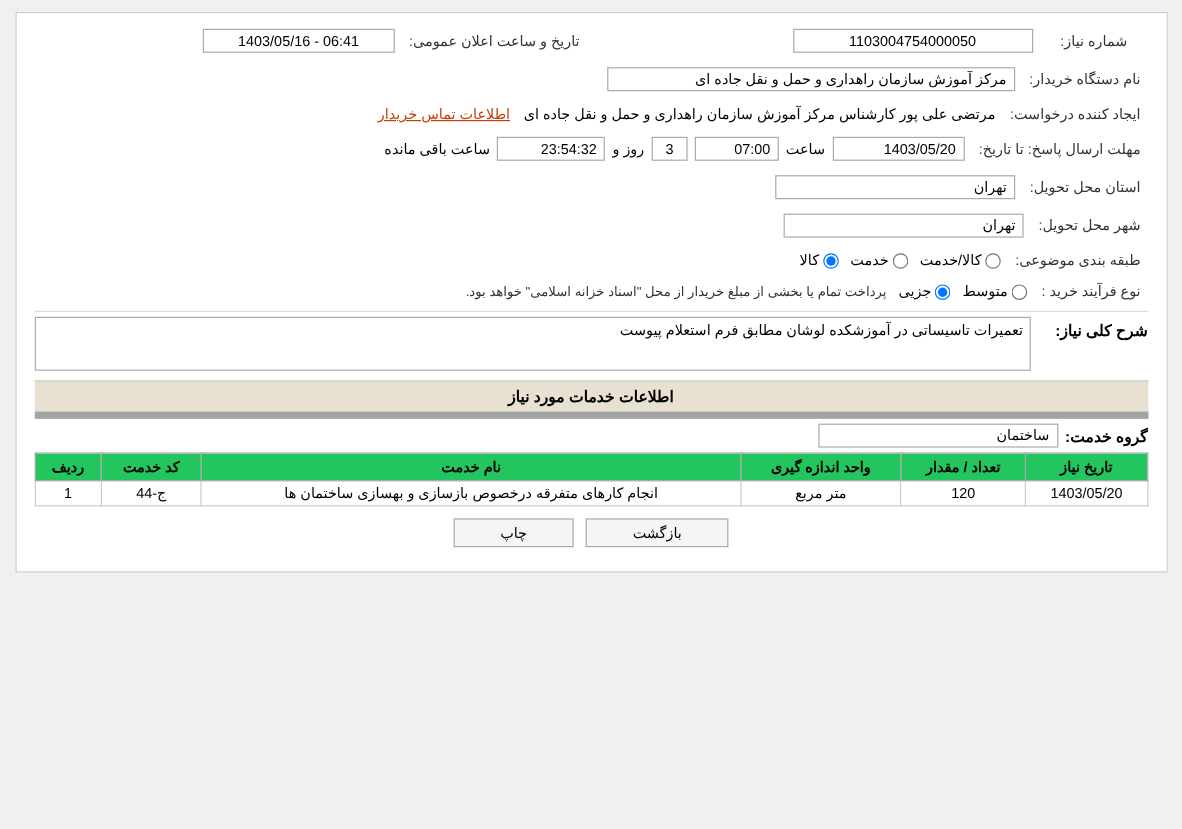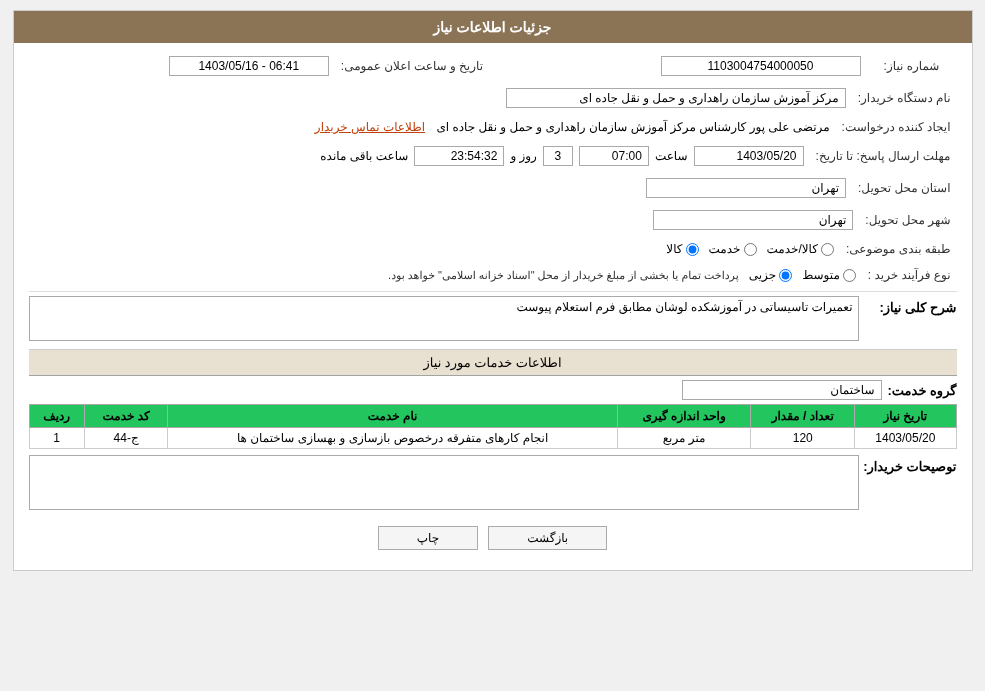--- a/index.html
+++ b/index.html
@@ -97,26 +97,26 @@
       font-size: 12px;
       font-family: Tahoma, Arial, sans-serif;
       direction: rtl;
       text-align: right;
       padding: 3px 5px;
       resize: none;
     }
     .section-header {
       background: #e8e0d0;
       text-align: center;
-      font-weight: normal;
+      font-weight: bold;
       font-size: 13px;
       padding: 5px;
       margin: 8px 0 4px 0;
       border-top: 1px solid #ccc;
-      border-bottom: 1px solid #a3a3a3;
+      border-bottom: 6px solid #a3a3a3;
     }
     .services-table {
       width: 100%;
       border-collapse: collapse;
       margin-top: 4px;
       font-size: 12px;
     }
     .services-table th {
       background: #22c55e;
       border: 1px solid #aaa;
@@ -181,23 +181,20 @@
       min-width: 90px;
       text-align: right;
       margin-top: 4px;
     }
   </style>
 </head>
 <body>
 
 <div class="page-container">
 
-  <div class="page-header">
-    <span>جزئیات اطلاعات نیاز</span>
-  </div>
 
   <div class="content-area">
 
     <table class="info-table">
       <tbody>
           <tr>
         <td class="label-cell" style="width:90px;text-align:center;">شماره نیاز:</td>
         <td>
           <input class="input-box" style="width: 200px; direction: ltr; text-align: center;" type="text" readonly="" value="1103004754000050">
         </td>
@@ -348,24 +345,20 @@
       <td>1403/05/20</td>
       <td>120</td>
       <td>متر مربع</td>
       <td>انجام کارهای متفرقه درخصوص بازسازی و بهسازی ساختمان ها</td>
       <td>ج-44</td>
       <td>1</td>
     </tr>
         </tbody>
     </table>
 
-    <div class="notes-section">
-      <div class="notes-label">توصیحات خریدار:</div>
-      <textarea class="textarea-box" style="min-height: 55px;" readonly=""></textarea>
-    </div>
 
     <div class="btn-container">
       <button class="btn">بازگشت</button>
       <button class="btn">چاپ</button>
     </div>
 
   </div>
 </div>
 
 </body></html>

